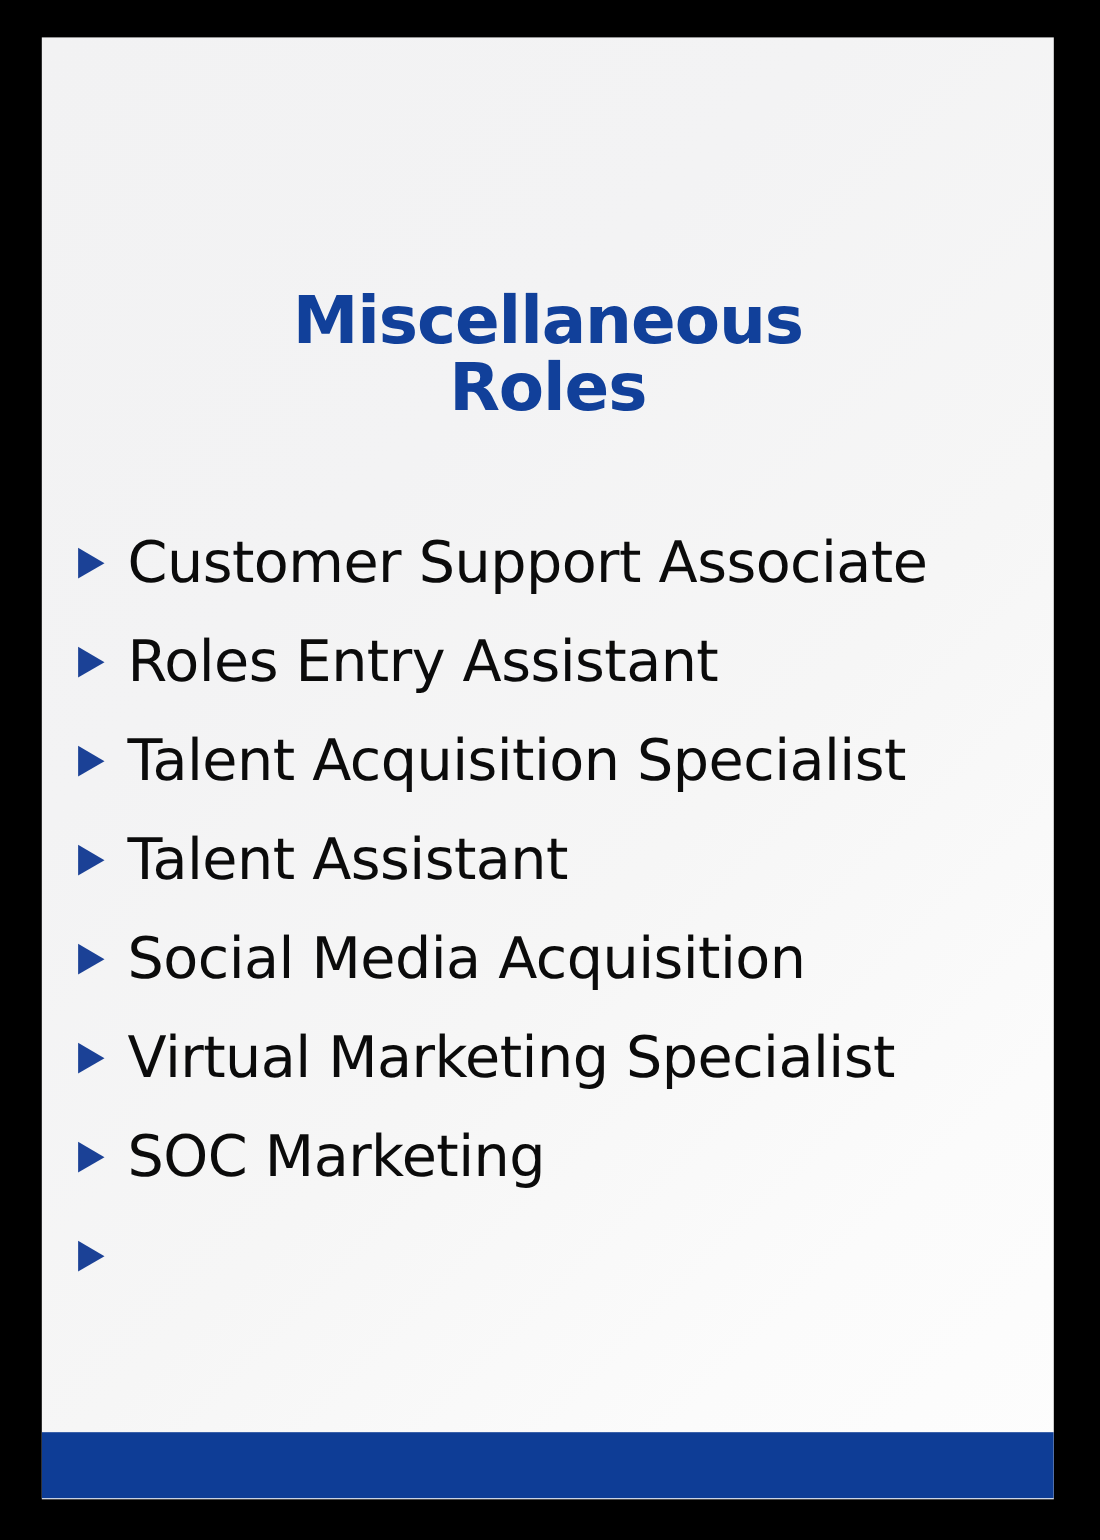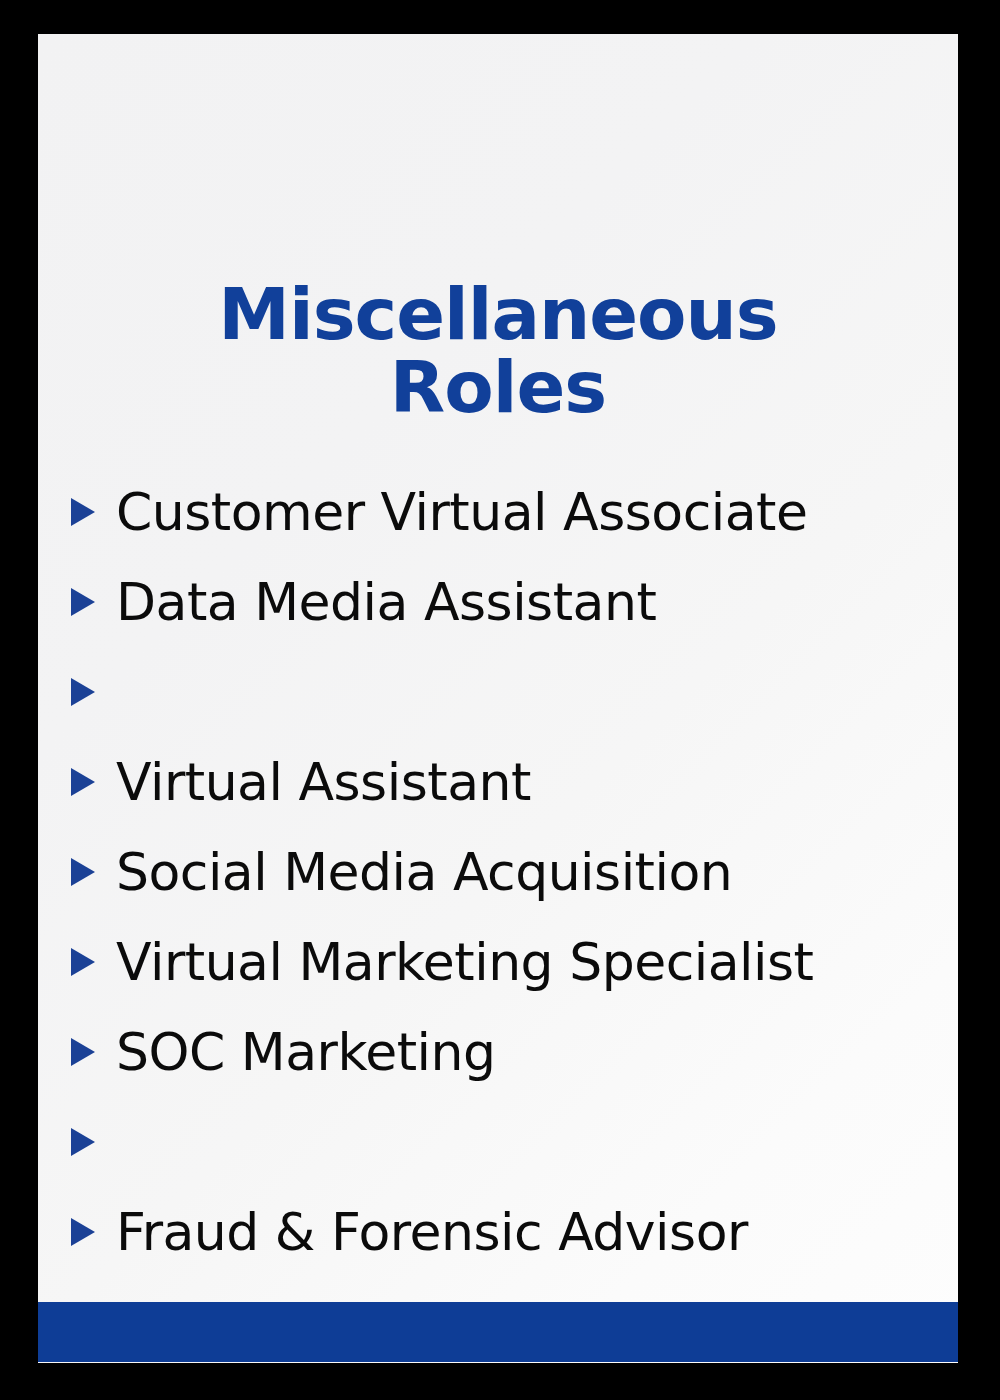--- a/index.html
+++ b/index.html
@@ -44,23 +44,23 @@
   #title-block {
     position: absolute;
     left: 0;
     top: 228px;
     width: 920px;
     text-align: center;
     padding: 0 60px;
     box-sizing: border-box;
   }
   #slide-title {
-    margin: 16px;
+    margin: 0;
     font-family: "DejaVu Sans", sans-serif;
-    font-size: 72px;
+    font-size: 60px;
     font-weight: 700;
     line-height: 1.02;
     letter-spacing: -1px;
     color: #11409a;
     white-space: pre-line;
   }
 
   
   #roles-list {
     position: absolute;
@@ -124,47 +124,48 @@
     </div>
 
     <ul id="roles-list">
 
       <li class="role-item">
         <span class="bullet-icon">
           <svg width="26" height="30" viewBox="0 0 26 30" aria-hidden="true">
             <polygon points="1,1 25,15 1,29" fill="#1B4196"></polygon>
           </svg>
         </span>
-        <span class="role-label">Customer Virtual Associate</span>
-      </li>
-
-      <li class="role-item">
-        <span class="bullet-icon">
-          <svg width="26" height="30" viewBox="0 0 26 30" aria-hidden="true">
-            <polygon points="1,1 25,15 1,29" fill="#1B4196"></polygon>
-          </svg>
-        </span>
-        <span class="role-label">Data Media Assistant</span>
-      </li>
-
-      <li class="role-item">
-        <span class="bullet-icon">
-          <svg width="26" height="30" viewBox="0 0 26 30" aria-hidden="true">
-            <polygon points="1,1 25,15 1,29" fill="#1B4196"></polygon>
-          </svg>
-        </span>
-      </li>
-
-      <li class="role-item">
-        <span class="bullet-icon">
-          <svg width="26" height="30" viewBox="0 0 26 30" aria-hidden="true">
-            <polygon points="1,1 25,15 1,29" fill="#1B4196"></polygon>
-          </svg>
-        </span>
-        <span class="role-label">Virtual Assistant</span>
+        <span class="role-label">Customer Support Associate</span>
+      </li>
+
+      <li class="role-item">
+        <span class="bullet-icon">
+          <svg width="26" height="30" viewBox="0 0 26 30" aria-hidden="true">
+            <polygon points="1,1 25,15 1,29" fill="#1B4196"></polygon>
+          </svg>
+        </span>
+        <span class="role-label">Roles Entry Assistant</span>
+      </li>
+
+      <li class="role-item">
+        <span class="bullet-icon">
+          <svg width="26" height="30" viewBox="0 0 26 30" aria-hidden="true">
+            <polygon points="1,1 25,15 1,29" fill="#1B4196"></polygon>
+          </svg>
+        </span>
+        <span class="role-label">Talent Acquisition Specialist</span>
+      </li>
+
+      <li class="role-item">
+        <span class="bullet-icon">
+          <svg width="26" height="30" viewBox="0 0 26 30" aria-hidden="true">
+            <polygon points="1,1 25,15 1,29" fill="#1B4196"></polygon>
+          </svg>
+        </span>
+        <span class="role-label">Talent Assistant</span>
       </li>
 
       <li class="role-item">
         <span class="bullet-icon">
           <svg width="26" height="30" viewBox="0 0 26 30" aria-hidden="true">
             <polygon points="1,1 25,15 1,29" fill="#1B4196"></polygon>
           </svg>
         </span>
         <span class="role-label">Social Media Acquisition</span>
       </li>
@@ -188,27 +189,19 @@
       </li>
 
       <li class="role-item">
         <span class="bullet-icon">
           <svg width="26" height="30" viewBox="0 0 26 30" aria-hidden="true">
             <polygon points="1,1 25,15 1,29" fill="#1B4196"></polygon>
           </svg>
         </span>
       </li>
 
-      <li class="role-item">
-        <span class="bullet-icon">
-          <svg width="26" height="30" viewBox="0 0 26 30" aria-hidden="true">
-            <polygon points="1,1 25,15 1,29" fill="#1B4196"></polygon>
-          </svg>
-        </span>
-        <span class="role-label">Fraud &amp; Forensic Advisor</span>
-      </li>
 
     </ul>
 
     <div id="footer-bar"></div>
 
   </div>
 </div>
 
 </body></html>

